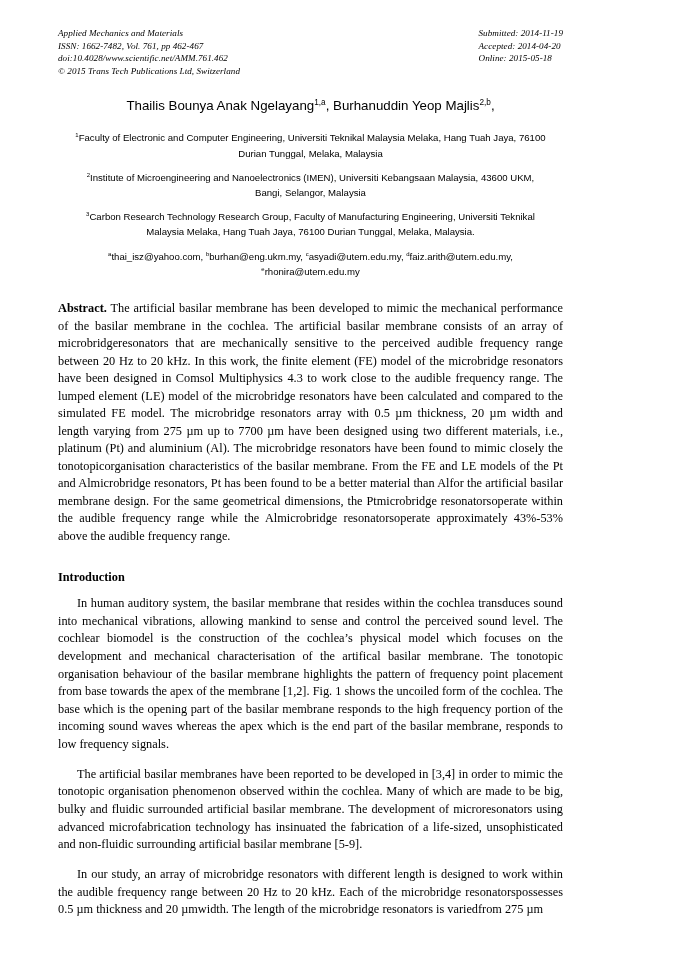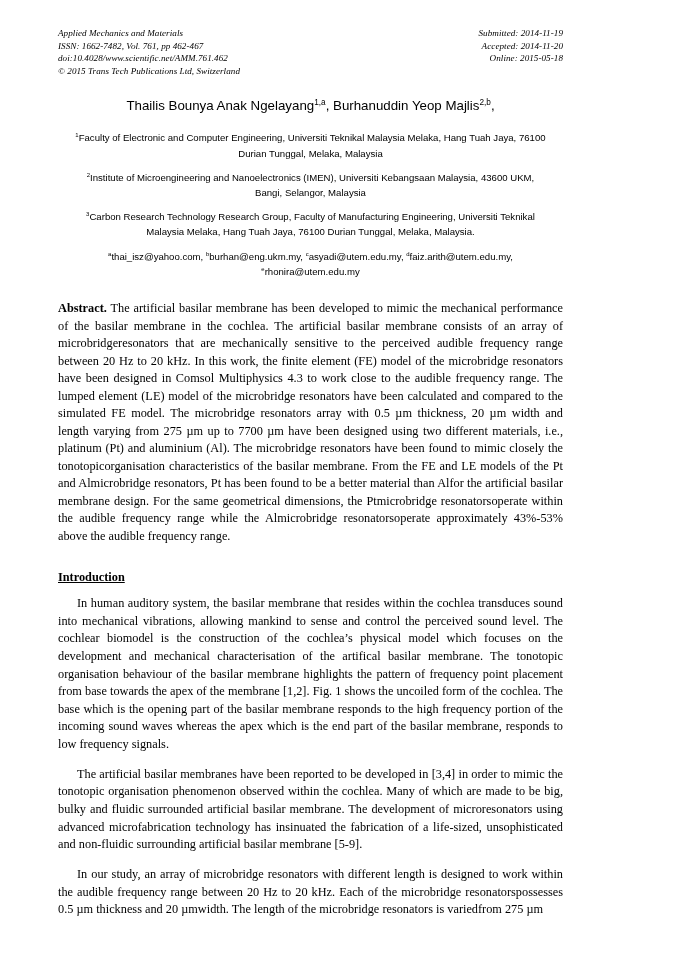--- a/index.html
+++ b/index.html
@@ -30,21 +30,21 @@
     display: flex;
     justify-content: space-between;
     align-items: flex-start;
     font-family: "Liberation Serif", "DejaVu Serif", serif;
     font-style: italic;
     font-size: 9.1px;
     line-height: 12.6px;
     letter-spacing: 0.05px;
   }
   .journal-header .left  { text-align: left; }
-  .journal-header .right { text-align: right; white-space: nowrap; }
+  .journal-header .right { white-space: nowrap; }
   .journal-header .line  { display: block; }
 
   
   .title {
     margin: 31px 9px 0 9px;
     text-align: center;
     font-family: "Liberation Sans", "DejaVu Sans", sans-serif;
     font-weight: bold;
     font-size: 15.2px;
     line-height: 20.5px;
@@ -114,21 +114,20 @@
   .abstract .ab-label {
     font-weight: bold;
   }
 
   
   .section-heading {
     margin-top: 24px;
     font-weight: bold;
     font-size: 12.3px;
     line-height: 16px;
-    text-decoration: underline;
   }
   .body-par {
     margin-top: 2px;
     font-size: 12.3px;
     line-height: 17.6px;
     text-align: justify;
     text-justify: inter-word;
     text-indent: 19px;
   }
   .body-par.first { margin-top: 5px; }
@@ -140,21 +139,21 @@
 
   <div class="journal-header">
     <div class="left">
       <span class="line">Applied Mechanics and Materials</span>
       <span class="line">ISSN: 1662-7482, Vol. 761, pp 462-467</span>
       <span class="line">doi:10.4028/www.scientific.net/AMM.761.462</span>
       <span class="line">© 2015 Trans Tech Publications Ltd, Switzerland</span>
     </div>
     <div class="right">
       <span class="line">Submitted: 2014-11-19</span>
-      <span class="line">Accepted: 2014-11-20</span>
+      <span class="line">Accepted: 2014-04-20</span>
       <span class="line">Online: 2015-05-18</span>
     </div>
   </div>
 
 
   <div class="authors">
     <span class="aline"><span>Thailis Bounya Anak Ngelayang</span><sup>1,a</sup><span>, </span><span>Burhanuddin Yeop Majlis</span><sup>2,b</sup><span>,</span></span>
   </div>
 
   <div class="affils">

